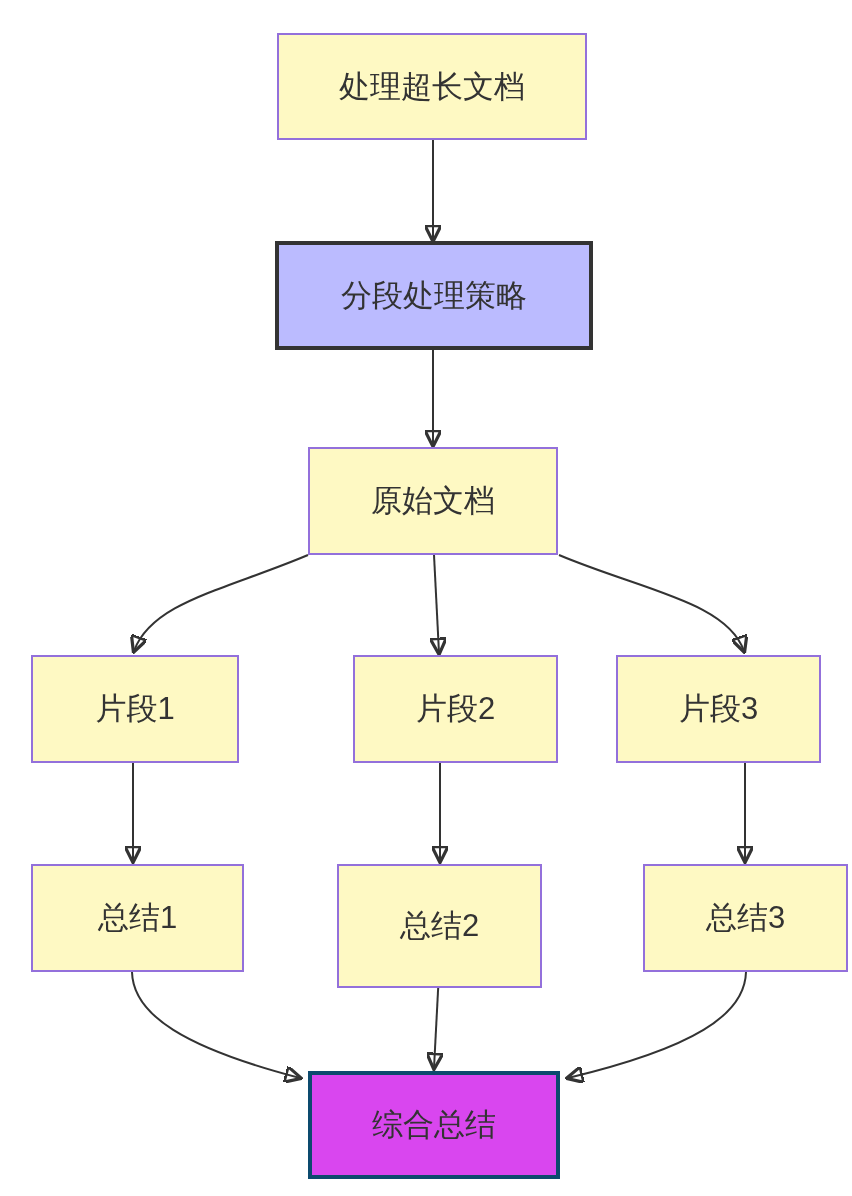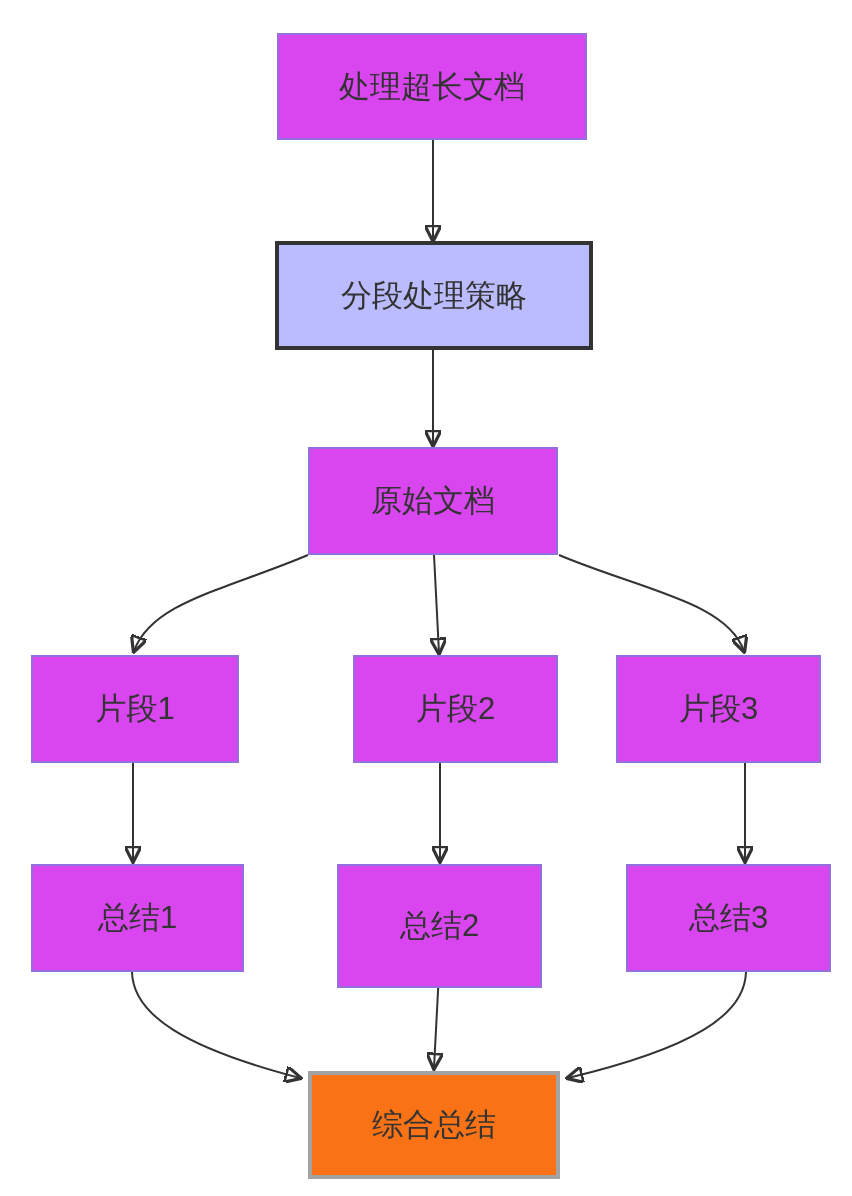--- a/index.html
+++ b/index.html
@@ -33,31 +33,31 @@
     display: flex;
     align-items: center;
     justify-content: center;
     font-size: 31px;
     line-height: 1.2;
     color: #333333;
     text-align: center;
     white-space: nowrap;
   }
   .node--default {
-    background: #d946ef;
+    background: #fef9c3;
     border: 2.5px solid #9370DB;
     text-align: center;
   }
   .node--highlight {
     background: #BBBBFF;
     border: 4px solid #333333;
   }
   .node--result {
-    background: #f97316;
-    border: 4px solid #a3a3a3;
+    background: #d946ef;
+    border: 4px solid #0c4a6e;
   }
 </style>
 </head>
 <body>
 
 <div class="canvas">
 
   <svg class="edges" viewBox="0 0 852 1196" xmlns="http://www.w3.org/2000/svg">
     <defs>
       <marker id="arrow" viewBox="0 0 10 10" refX="9" refY="5" markerWidth="9" markerHeight="8" orient="auto">
@@ -106,21 +106,21 @@
   </div>
 
   <div class="node node--default" style="left:31px; top:864px; width:213px; height:108px;">
     <span>总结1</span>
   </div>
 
   <div class="node node--default" style="left:337px; top:864px; width:205px; height:124px;">
     <span>总结2</span>
   </div>
 
-  <div class="node node--default" style="left:626px; top:864px; width:205px; height:108px;">
+  <div class="node node--default" style="left:643px; top:864px; width:205px; height:108px;">
     <span>总结3</span>
   </div>
 
   <div class="node node--result" style="left:308px; top:1071px; width:252px; height:108px;">
     <span>综合总结</span>
   </div>
 
 </div>
 
 </body></html>

